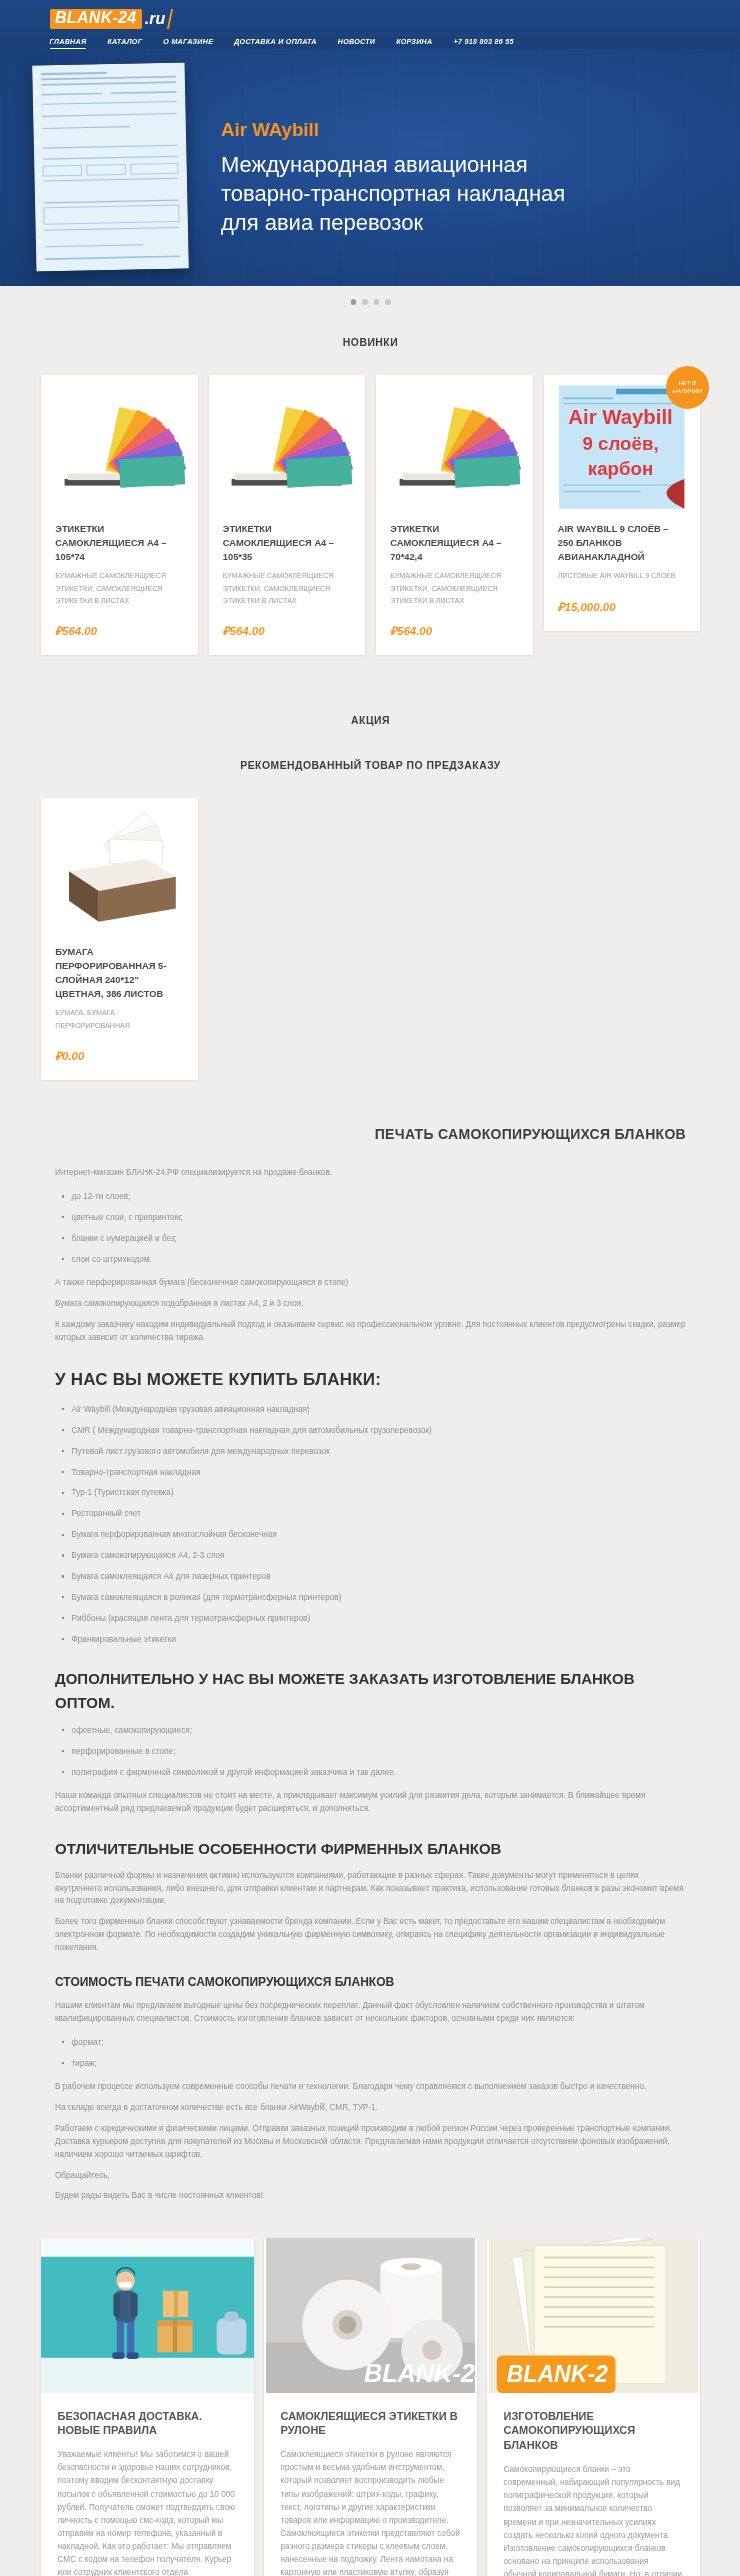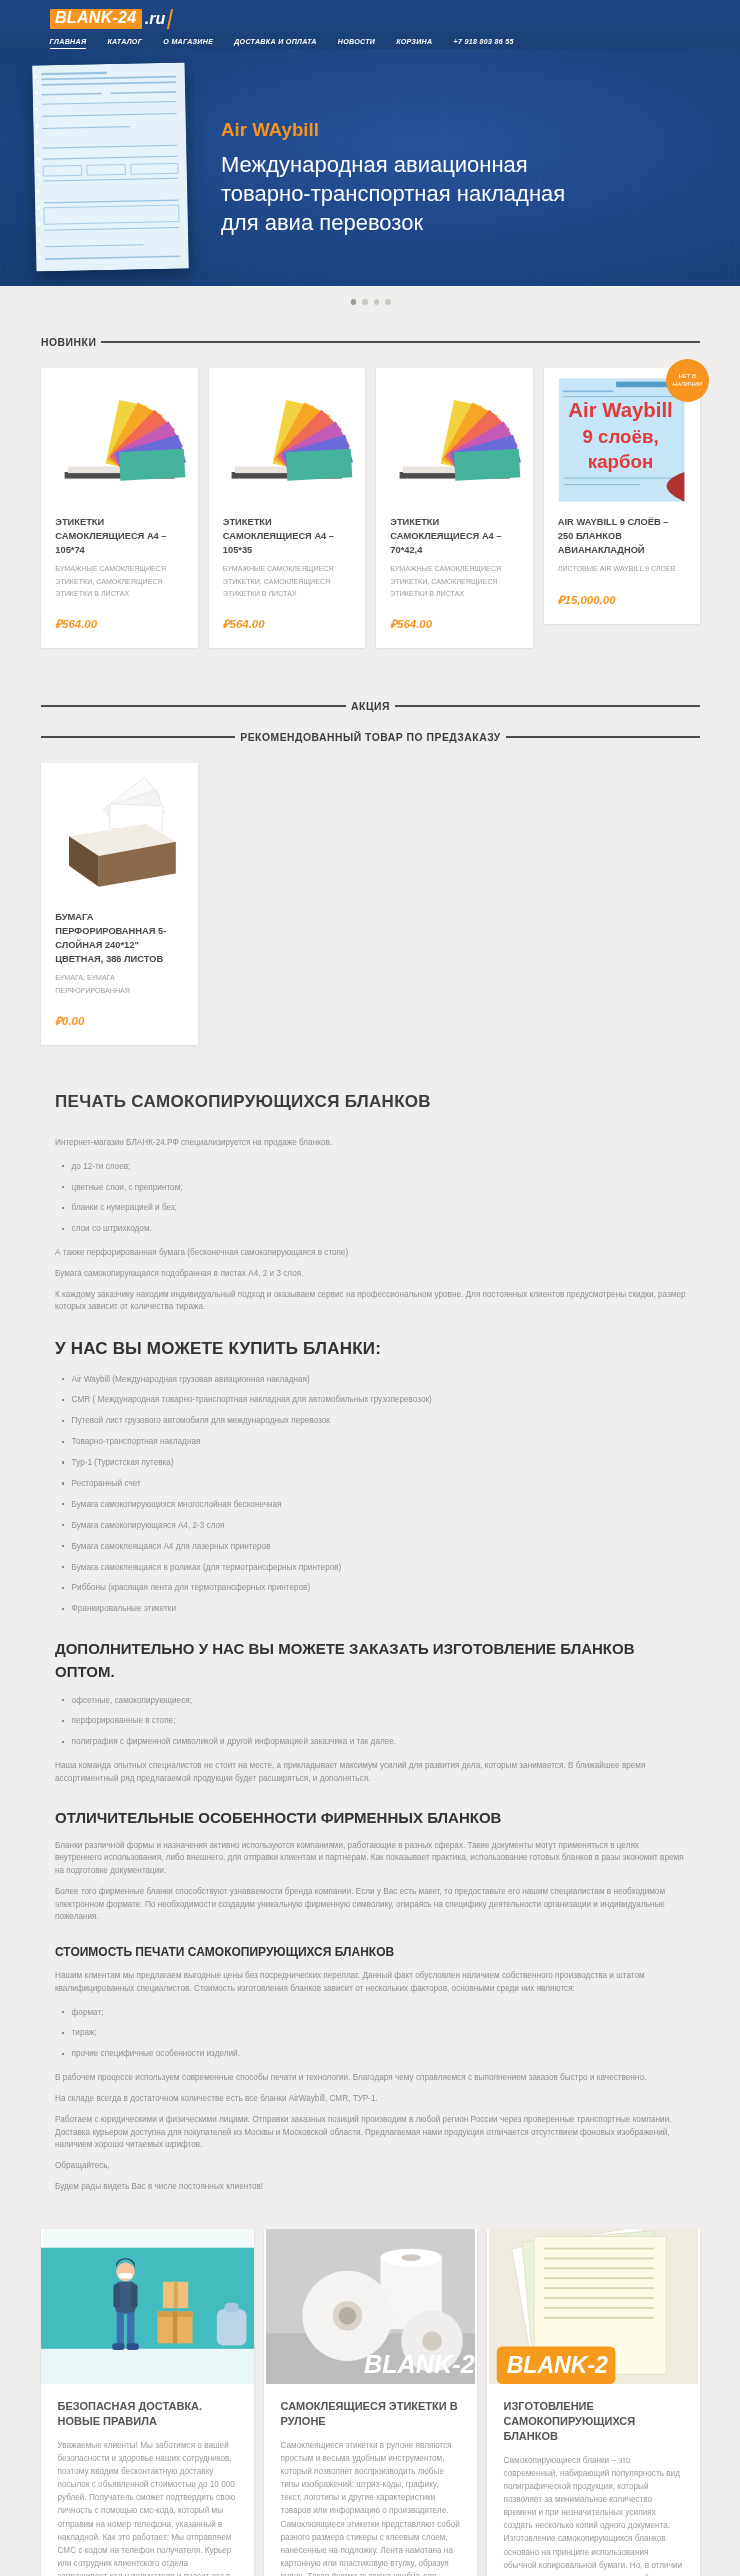--- a/index.html
+++ b/index.html
@@ -26,39 +26,39 @@
     box-shadow:0 6.6px 16.5px rgba(0,0,0,.35); z-index:2; }
   .hero-text { position:absolute; left:221px; top:70px; z-index:2; }
   .hero-title { color:#f7941e; font-size:18.7px; font-weight:bold; margin-bottom:8.8px; }
   .hero-line { color:#fff; font-size:22px; font-weight:500; line-height:1.32; }
   .dots { display:flex; justify-content:center; gap:6px; padding:13px 0 3.3px; }
   .dot { width:5.5px; height:5.5px; border-radius:50%; background:#c9c8c5; }
   .dot.active { background:#9a9995; }
 
   
   .section-head { width:659px; margin:28.5px auto 20px; display:flex; align-items:center; gap:5px;
-    color:#3c3c3c; font-size:10.4px; font-weight:bold; letter-spacing:0.5px; }
+    color:#3c3c3c; font-size:10.4px; font-weight:bold; letter-spacing:0.5px;flex-direction:column; }
   .section-head .dline { flex:1; height:2.2px; border-top:0.5px solid #4a4a4a; border-bottom:0.5px solid #4a4a4a; }
   .section-head.center { margin-top:53px; }
 
   
   .grid4 { width:659px; margin:0 auto; display:grid; grid-template-columns:repeat(4,1fr); gap:11px; align-items:start; }
   .pcard { background:#fff; box-shadow:0 0.5px 2.2px rgba(0,0,0,.13); position:relative; padding-bottom:16.5px; }
   .pcard-img { height:131px; margin:6.6px 6.6px 0; display:flex; align-items:center; justify-content:center; overflow:hidden; background:#fff; }
   .pcard-img svg { width:100%; height:100%; }
   .pcard-title { font-size:9.3px; font-weight:bold; color:#4a4a4a; line-height:1.5; margin:11px 14.3px 5.5px; }
   .pcard-cat { font-size:7.1px; color:#9c9c9c; line-height:1.7; margin:0 14.3px 16.5px; }
   .pcard-price { font-size:11.5px; font-style:italic; font-weight:bold; color:#f7941e; margin:0 14.3px; }
   .stock-badge { position:absolute; top:-8.8px; right:-8.8px; width:43px; height:43px; border-radius:50%;
     background:#f7941e; color:#fff; font-size:6px; font-style:italic; line-height:1.35;
     display:flex; align-items:center; justify-content:center; text-align:center; padding:5.5px; z-index:3; }
 
   
   .seo { width:631px; margin:44px auto 0; color:#8f8f8f; font-size:8.2px; line-height:1.55; }
-  .seo-h1 { text-align:left; color:#3e3e3e; font-size:17px; font-weight:bold; margin:20px 0 22px; letter-spacing:0.3px; }
+  .seo-h1 { text-align:right; color:#3e3e3e; font-size:14px; font-weight:bold; margin:20px 0 22px; letter-spacing:0.3px; }
   .seo h2 { color:#333; font-size:17px; margin:22px 0 11px; letter-spacing:0.2px; }
   .seo h3 { color:#333; font-size:15px; margin:21px 0 10px; }
   .seo h4 { color:#333; font-size:12px; margin:18.7px 0 8.8px; }
   .seo p { margin:8.2px 0; }
   .seo ul { list-style:none; margin:11px 0; padding:0 0 0 6.6px; }
   .seo li { position:relative; padding-left:10px; margin:8.2px 0; }
   .seo li::before { content:""; position:absolute; left:0; top:4.4px; width:2.2px; height:2.2px; background:#8f8f8f; }
 
   
   .grid3 { width:659px; margin:35px auto 0; display:grid; grid-template-columns:repeat(3,1fr); gap:10px; align-items:start; }
@@ -337,21 +337,21 @@
         <p>Бумага самокопирующаяся подобранная в листах А4, 2 и 3 слоя.</p>
         <p>К каждому заказчику находим индивидуальный подход и оказываем сервис на профессиональном уровне. Для постоянных клиентов предусмотрены скидки, размер которых зависит от количества тиража.</p>
         <h2>У НАС ВЫ МОЖЕТЕ КУПИТЬ БЛАНКИ:</h2>
         <ul>
           <li>Air Waybill (Международная грузовая авиационная накладная)</li>
           <li>CMR ( Международная товарно-транспортная накладная для автомобильных грузоперевозок)</li>
           <li>Путевой лист грузового автомобиля для международных перевозок</li>
           <li>Товарно-транспортная накладная</li>
           <li>Тур-1 (Туристская путевка)</li>
           <li>Ресторанный счет</li>
-          <li>Бумага самокопирующихся многослойная бесконечная</li>
+          <li>Бумага перфорированная многослойная бесконечная</li>
           <li>Бумага самокопирующаяся А4, 2-3 слоя</li>
           <li>Бумага самоклеящаяся А4 для лазерных принтеров</li>
           <li>Бумага самоклеящаяся в роликах (для термотрансферных принтеров)</li>
           <li>Риббоны (красящая лента для термотрансферных принтеров)</li>
           <li>Франкировальные этикетки</li>
         </ul>
         <h3>ДОПОЛНИТЕЛЬНО У НАС ВЫ МОЖЕТЕ ЗАКАЗАТЬ  ИЗГОТОВЛЕНИЕ БЛАНКОВ ОПТОМ.</h3>
         <ul>
           <li>офсетные, самокопирующиеся;</li>
           <li>перфорированные в стопе;</li>
@@ -359,21 +359,20 @@
         </ul>
         <p>Наша команда опытных специалистов не стоит на месте, а прикладывает максимум усилий для развития дела, которым занимается. В ближайшее время ассортиментный ряд предлагаемой продукции будет расширяться, и дополняться.</p>
         <h3>ОТЛИЧИТЕЛЬНЫЕ ОСОБЕННОСТИ ФИРМЕННЫХ БЛАНКОВ</h3>
         <p>Бланки различной формы и назначения активно используются компаниями, работающие в разных сферах. Такие документы могут применяться в целях внутреннего использования, либо внешнего, для отправки клиентам и партнерам. Как показывает практика, использование готовых бланков в разы экономит время на подготовке документации.</p>
         <p>Более того фирменные бланки способствуют узнаваемости бренда компании. Если у Вас есть макет, то предоставьте его нашим специалистам в необходимом электронном формате. По необходимости создадим уникальную фирменную символику, опираясь на специфику деятельности организации и индивидуальные пожелания.</p>
         <h4>СТОИМОСТЬ ПЕЧАТИ САМОКОПИРУЮЩИХСЯ БЛАНКОВ</h4>
         <p>Нашим клиентам мы предлагаем выгодные цены без посреднических переплат. Данный факт обусловлен наличием собственного производства и штатом квалифицированных специалистов. Стоимость изготовления бланков зависит от нескольких факторов, основными среди них являются:</p>
         <ul>
           <li>формат;</li>
           <li>тираж;</li>
-          <li>прочие специфичные особенности изделий.</li>
         </ul>
         <p>В рабочем процессе используем современные способы печати и технологии. Благодаря чему справляемся с выполнением заказов быстро и качественно.</p>
         <p>На складе всегда в достаточном количестве есть все бланки AirWaybill, CMR, ТУР-1.</p>
         <p>Работаем с юридическими и физическими лицами. Отправки заказных позиций производим в любой регион России через проверенные транспортные компании. Доставка курьером доступна для покупателей из Москвы и Московской области. Предлагаемая нами продукция отличается отсутствием фоновых изображений, наличием хорошо читаемых шрифтов.</p>
         <p>Обращайтесь,</p>
         <p>Будем рады видеть Вас в числе постоянных клиентов!</p>
       </div>
   </article>
 
   <div class="grid3" id="articles">

